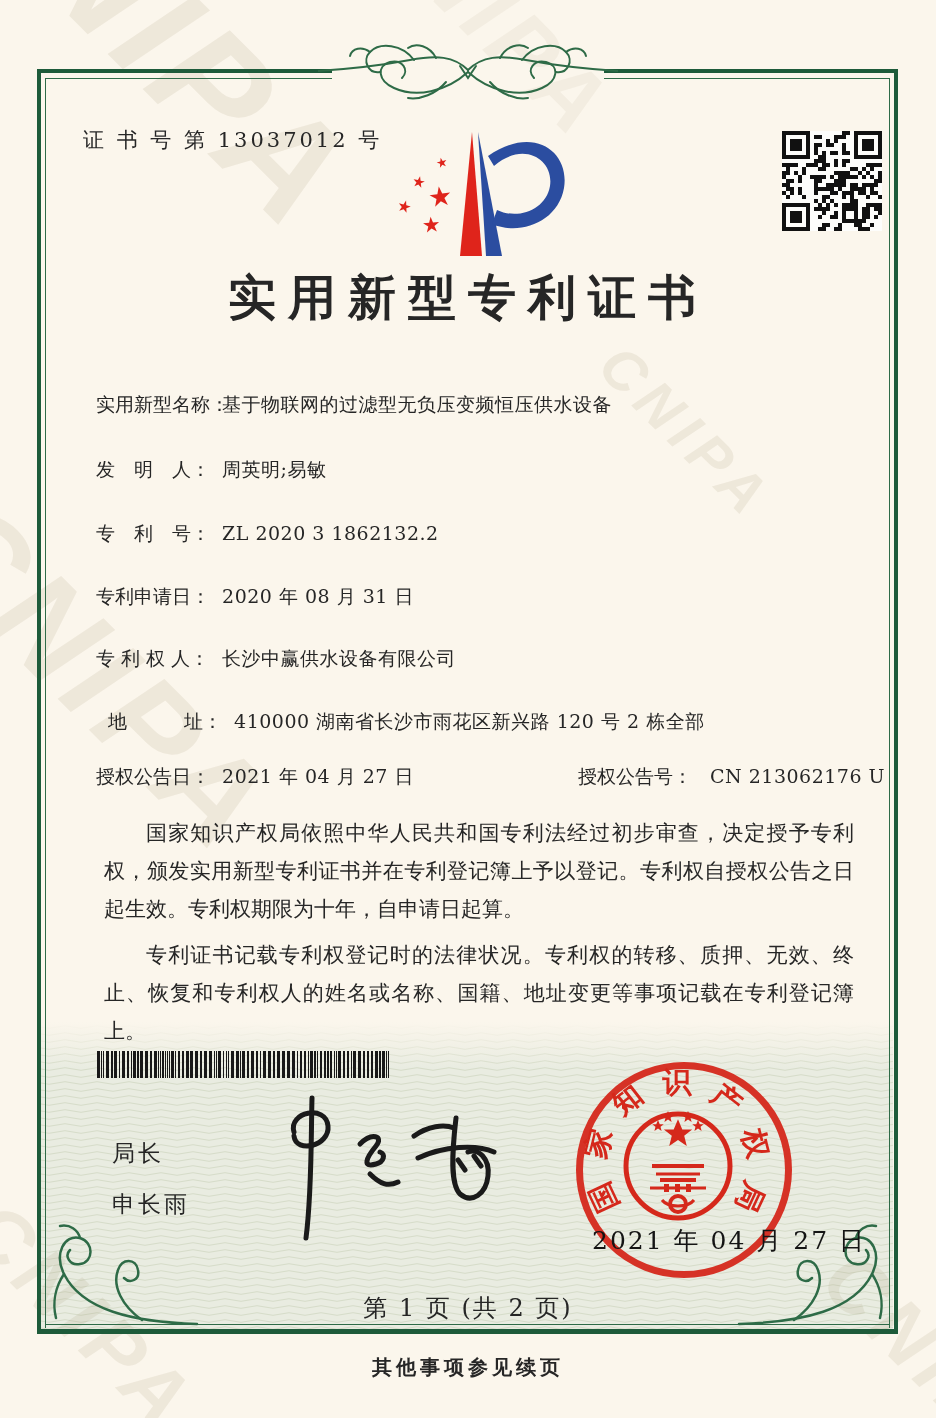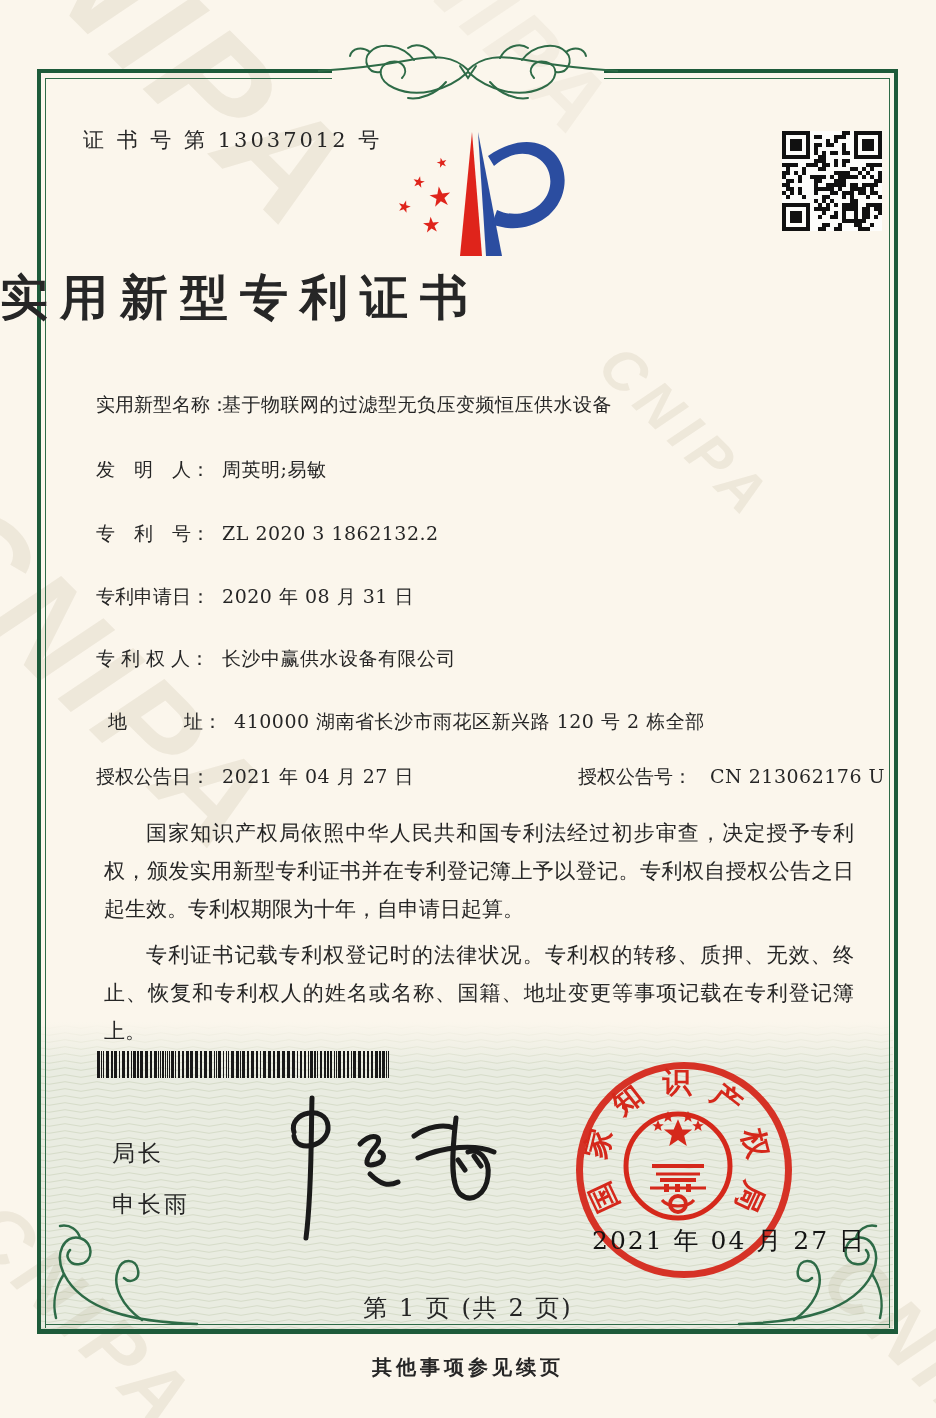--- a/index.html
+++ b/index.html
@@ -25,21 +25,21 @@
 
   
   .fr{position:absolute;background:#1d5b3a;z-index:2;}
   .fr-thin{position:absolute;background:#2e6b47;z-index:2;}
 
   
   .certno{position:absolute;left:83px;top:126px;font-size:21px;letter-spacing:3px;z-index:3;}
   .logo{position:absolute;left:392px;top:126px;width:180px;height:140px;z-index:3;}
   .logo .star{position:absolute;color:#df241b;line-height:1;z-index:3;}
   .qr{position:absolute;left:782px;top:131px;width:100px;height:100px;z-index:3;}
-  .title{position:absolute;left:0;right:0;top:266px;font-size:48px;
+  .title{position:absolute;left:0;right:0;top:266px;text-align:center;font-size:48px;
          font-weight:700;letter-spacing:12px;z-index:3;}
 
   
   .field{position:absolute;left:96px;font-size:19px;z-index:3;white-space:nowrap;}
   .field .lab{display:inline-block;width:120px;}
   .field .val{letter-spacing:0.5px;}
   .f0{top:392px;} .f1{top:457px;} .f2{top:521px;} .f3{top:584px;}
   .f4{top:646px;} .f5{top:709px;margin-left:12px;} .fg{top:764px;}
   .grant2{position:absolute;left:482px;top:0;white-space:nowrap;}
 

